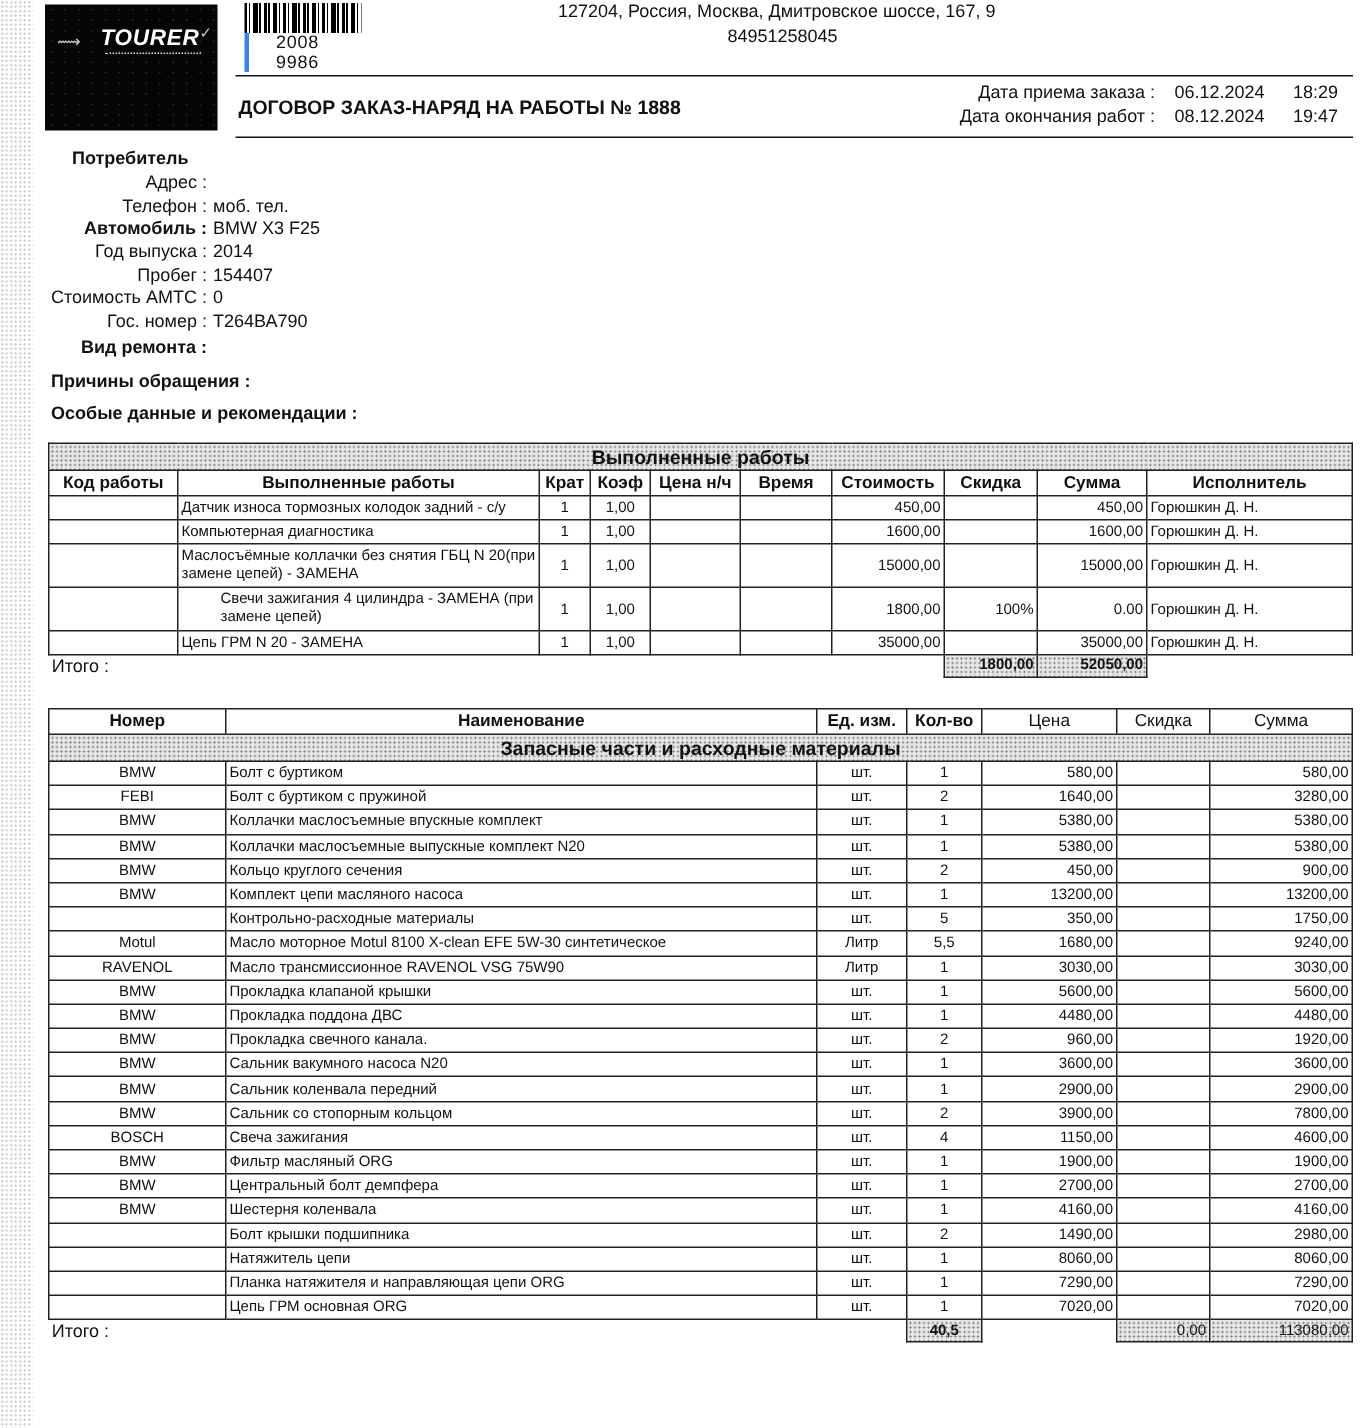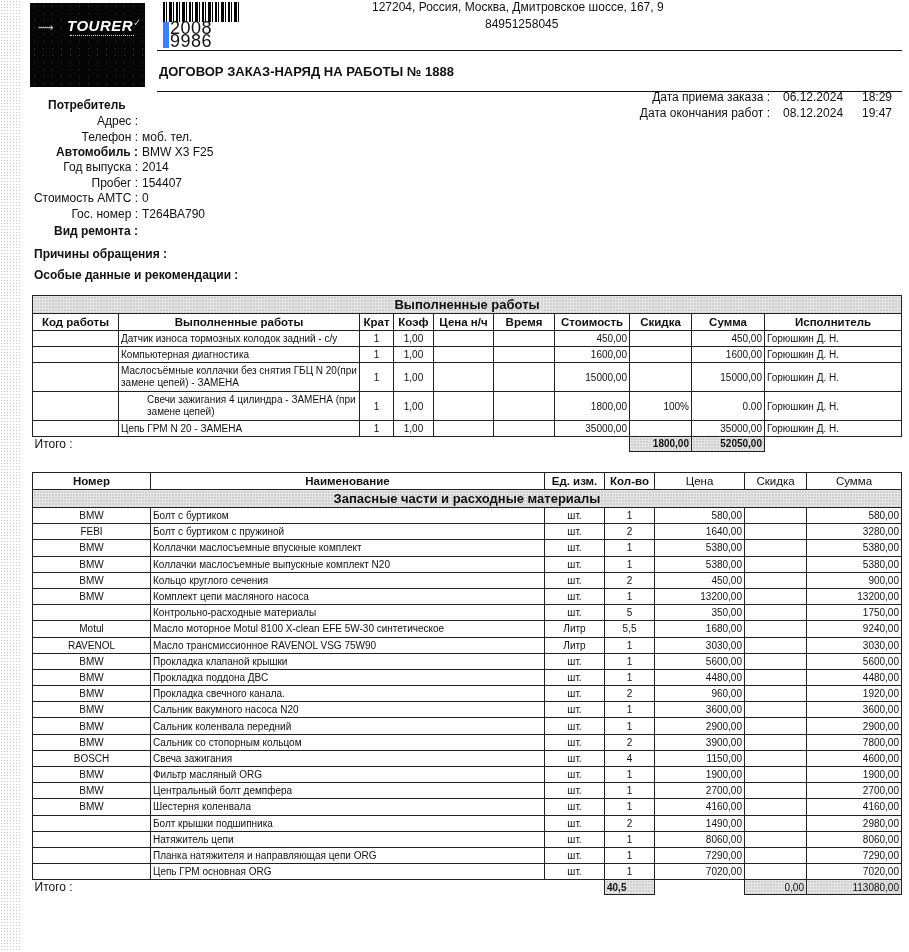--- a/index.html
+++ b/index.html
@@ -32,21 +32,21 @@
     background-image: radial-gradient(#777 0.5px, transparent 0.6px);
     background-size: 9px 7px; opacity: 0.45;
   }
   .barcode {
     position: absolute; left: 163px; top: 2px; width: 78px; height: 34px;
   }
   .barcode-bars {
     height: 20px;
     background: repeating-linear-gradient(90deg,#000 0 2px,#fff 2px 3px,#000 3px 4px,#fff 4px 6px,#000 6px 9px,#fff 9px 10px,#000 10px 11px,#fff 11px 13px);
   }
-  .barcode-num { font-size: 18px; letter-spacing: 0.5px; line-height: 13px; border-left: 6px solid #3b82f6; padding-left: 1px; }
+  .barcode-num { font-size: 12px; letter-spacing: 0.5px; line-height: 13px; border-left: 3px solid #3b82f6; padding-left: 18px; }
   .addr { position: absolute; left: 372px; top: 0px; font-size: 12px; }
   .phone { position: absolute; left: 485px; top: 17px; font-size: 12px; }
   .rule { position: absolute; height: 0; border-top: 1.5px solid #111; }
   .title { position: absolute; left: 159px; top: 64px; font-weight: bold; font-size: 13px; }
   .dates { position: absolute; font-size: 12px; }
   .dates span { position: absolute; white-space: nowrap; }
   .info { position: absolute; font-size: 12px; white-space: nowrap; }
   .lbl { position: absolute; text-align: right; }
   .val { position: absolute; }
   .bold { font-weight: bold; }
@@ -84,21 +84,21 @@
     <div class="barcode-bars"></div>
     <div class="barcode-num">2008 9986</div>
   </div>
 
   <div class="addr">127204, Россия, Москва, Дмитровское шоссе, 167, 9</div>
   <div class="phone">84951258045</div>
 
   <div class="rule" style="left:157px; top:50px; width:745px;"></div>
   <div class="title">ДОГОВОР ЗАКАЗ-НАРЯД НА РАБОТЫ № 1888</div>
 
-  <div class="dates" style="left:600px; top:54px; width:300px; height:34px;margin-top:36px;">
+  <div class="dates" style="left:600px; top:54px; width:300px; height:34px;">
     <span style="right:130px; top:0;">Дата приема заказа :</span>
     <span style="left:183px; top:0;">06.12.2024</span>
     <span style="left:262px; top:0;">18:29</span>
     <span style="right:130px; top:16px;">Дата окончания работ :</span>
     <span style="left:183px; top:16px;">08.12.2024</span>
     <span style="left:262px; top:16px;">19:47</span>
   </div>
   <div class="rule" style="left:157px; top:91px; width:745px;"></div>
 
   <div class="info bold" style="left:48px; top:98px;">Потребитель</div>
@@ -458,20 +458,20 @@
           <td class="c">шт.</td>
           <td class="c">1</td>
           <td class="r">7020,00</td>
           <td class="r"></td>
           <td class="r">7020,00</td>
         </tr>
       </tbody>
     <tbody>
         <tr>
       <td colspan="3" class="tot-label">Итого :</td>
-      <td class="tot-cell hatch" style="text-align:left">40,5</td>
+      <td class="tot-cell hatch" style="text-align:center">40,5</td>
       <td class="noborder"></td>
       <td class="tot-cell hatch" style="font-weight:normal">0,00</td>
       <td class="tot-cell hatch" style="font-weight:normal">113080,00</td>
     </tr>
   </tbody>
     </table>
 </div>
 
 </body></html>

